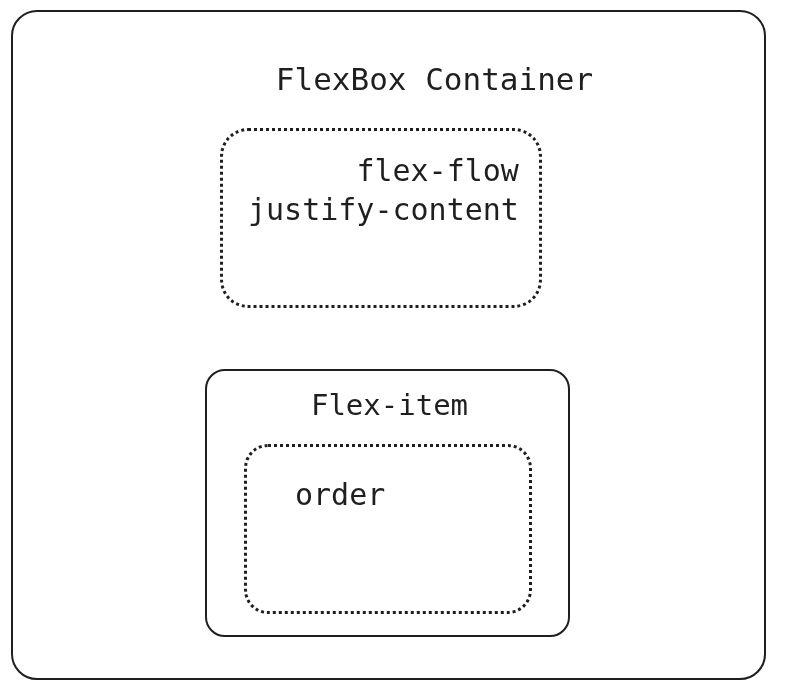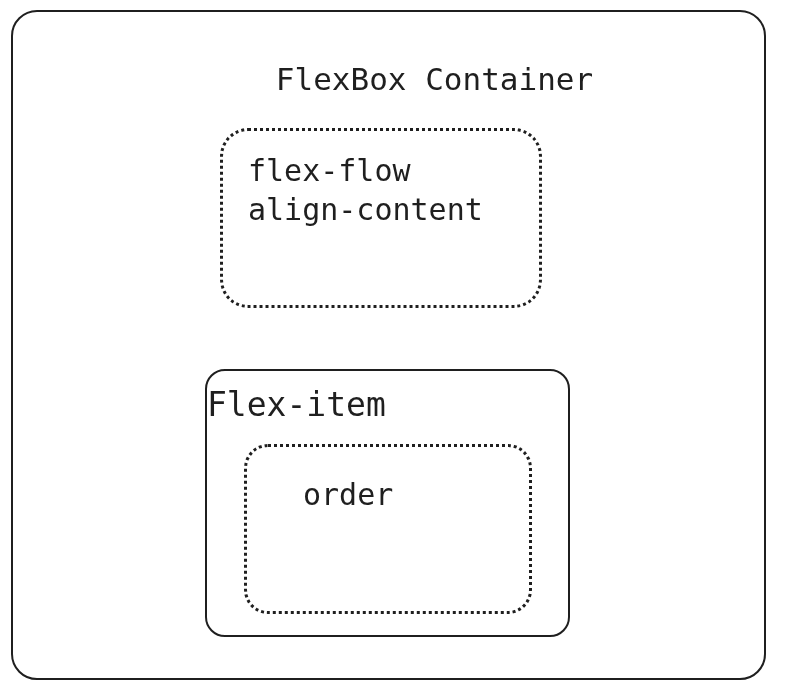--- a/index.html
+++ b/index.html
@@ -49,20 +49,21 @@
   .props-box-container {
     position: absolute;
     left: 207px;
     top: 116px;
     width: 322px;
     height: 180px;
     border: 3px dotted #1f1f1f;
     border-radius: 28px;
     box-sizing: border-box;
     background: #ffffff;
+    text-align: right;
   }
   .props-list {
     position: absolute;
     margin: 0;
     padding: 0;
     list-style: none;
   }
   .props-list li {
     font-size: 30px;
     line-height: 39px;
@@ -84,60 +85,61 @@
     border: 2.2px solid #1f1f1f;
     border-radius: 20px;
     box-sizing: border-box;
     background: #ffffff;
   }
   .item-title {
     position: absolute;
     left: 0;
     top: 14px;
     width: 365px;
-    font-size: 33px;
+    text-align: center;
+    font-size: 29px;
     line-height: 40px;
     color: #1f1f1f;
     white-space: nowrap;
   }
 
   
   .props-box-item {
     position: absolute;
     left: 37px;
     top: 73px;
     width: 288px;
     height: 170px;
     border: 3px dotted #1f1f1f;
     border-radius: 24px;
     box-sizing: border-box;
     background: #ffffff;
   }
   .props-list-item {
-    left: 56px;
+    left: 48px;
     top: 28px;
   }
   .props-list-item li {
     font-size: 30px;
     line-height: 39px;
   }
 </style>
 </head>
 <body>
 
 <div id="canvas">
 
   <div class="outer-box">
 
     <div class="container-title">FlexBox Container</div>
 
     <div class="props-box-container">
       <ul class="props-list props-list-container">
         <li>flex-flow</li>
-        <li>align-content</li>
+        <li>justify-content</li>
       </ul>
     </div>
 
     <div class="item-box">
 
       <div class="item-title">Flex-item</div>
 
       <div class="props-box-item">
         <ul class="props-list props-list-item">
           <li>order</li>

